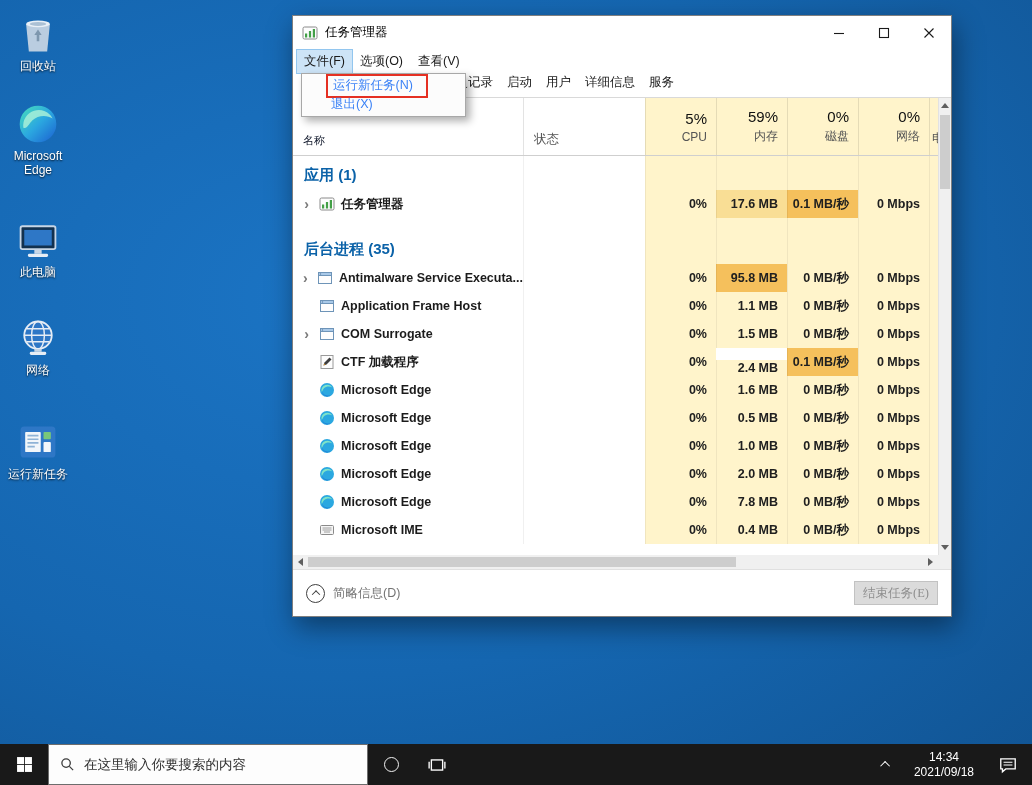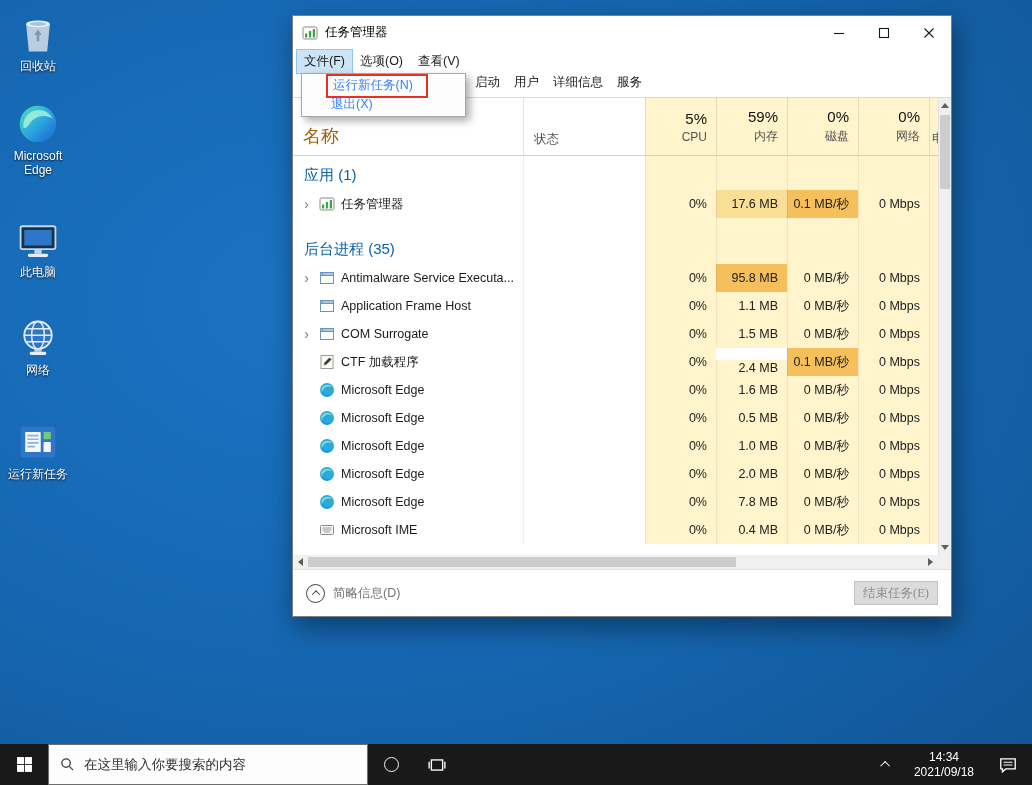--- a/index.html
+++ b/index.html
@@ -17,39 +17,39 @@
   .tm { position:absolute; left:292px; top:15px; width:660px; height:602px; background:#fff;
         border:1px solid #7f7f7f; box-shadow:3px 10px 26px rgba(0,0,0,.42); display:flex; flex-direction:column; z-index:10; }
   .titlebar { height:33px; flex:0 0 auto; display:flex; align-items:center; padding-left:9px; }
   .ticon svg { width:16px; height:16px; display:block; }
   .title-text { font-size:12.5px; color:#000; margin-left:7px; flex:1; }
   .win-controls { display:flex; align-self:stretch; }
   .wc { width:45px; display:flex; align-items:center; justify-content:center; }
   .menubar { height:24px; flex:0 0 auto; display:flex; align-items:center; padding-left:4px; }
   .menu-item { font-size:12.5px; color:#1a1a1a; padding:3px 7px; margin-right:1px; }
   .menu-item.active { background:#CDE4F7; outline:1px solid #92C6EF; }
-  .tabsrow { height:25px; flex:0 0 auto; border-bottom:1px solid #D9D9D9; display:flex; align-items:flex-end; padding-left:8px; }
+  .tabsrow { height:25px; flex:0 0 auto; border-bottom:1px solid #D9D9D9; display:flex; align-items:flex-end; padding-left:8px;margin-left:32px; }
   .tab { font-size:12.5px; color:#1a1a1a; padding:4px 7px 6px; white-space:nowrap; }
 
   .dropdown { position:absolute; left:8px; top:57px; width:165px; background:#FCFCFC; border:1px solid #A8A8A8;
               box-shadow:4px 4px 8px rgba(0,0,0,.32); z-index:30; padding:2px 0; }
   .dd-item { height:19px; display:flex; align-items:center; padding-left:29px; font-size:12.5px; color:#3b82f6; white-space:nowrap; }
   .red-box { border:2px solid #E53022; padding:1px 13px 2px 5px; margin-left:-5px; }
 
   .content { flex:1; position:relative; overflow:hidden; }
   .hdr { display:grid; grid-template-columns:230px 122px 71px 71px 71px 71px 11px; width:647px; height:58px; border-bottom:1px solid #CFCFCF; }
   .hcell { overflow:hidden; }
-  .hname { display:flex; align-items:flex-end; padding:0 0 7px 10px; font-size:18px; color:#a16207; }
+  .hname { display:flex; align-items:flex-end; padding:0 0 7px 10px; font-size:11px; color:#0f172a; }
   .hstatus { display:flex; align-items:flex-end; padding:0 0 7px 10px; font-size:12.5px; color:#555; border-left:1px solid #E3E3E3; }
   .hstat { display:flex; flex-direction:column; align-items:flex-end; justify-content:center; gap:3px; padding-right:9px; border-left:1px solid rgba(0,0,0,.10); }
   .hstat .pct { font-size:15px; color:#101010; }
   .hstat .hlabel { font-size:12px; color:#555; }
   .hpartial { border-left:1px solid rgba(0,0,0,.10); display:flex; align-items:flex-end; padding:0 0 8px 2px; font-size:12px; color:#555; }
 
-  .rows { position:absolute; top:58px; left:0; width:647px; bottom:14px; overflow:hidden; background:#fff; }
+  .rows { position:absolute; top:58px; left:0; width:647px; bottom:14px; overflow:hidden; background:#fff;font-weight:bold; }
   .prow { display:grid; grid-template-columns:230px 122px 71px 71px 71px 71px 11px; }
   .prow.process { height:28px; }
   .prow.section { height:34px; }
   .prow.spacer  { height:12px; }
   .namec { display:flex; align-items:center; gap:6px; padding-left:7px; overflow:hidden; }
   .section .namec { align-items:flex-end; padding-bottom:5px; padding-left:11px; }
   .expander { width:13px; text-align:center; color:#7a7a7a; font-size:14px; line-height:1; }
   .pic svg { width:16px; height:16px; display:block; }
   .pname { font-size:12.5px; color:#1b1b1b; white-space:nowrap; }
   .sec-label { font-size:15px; }

